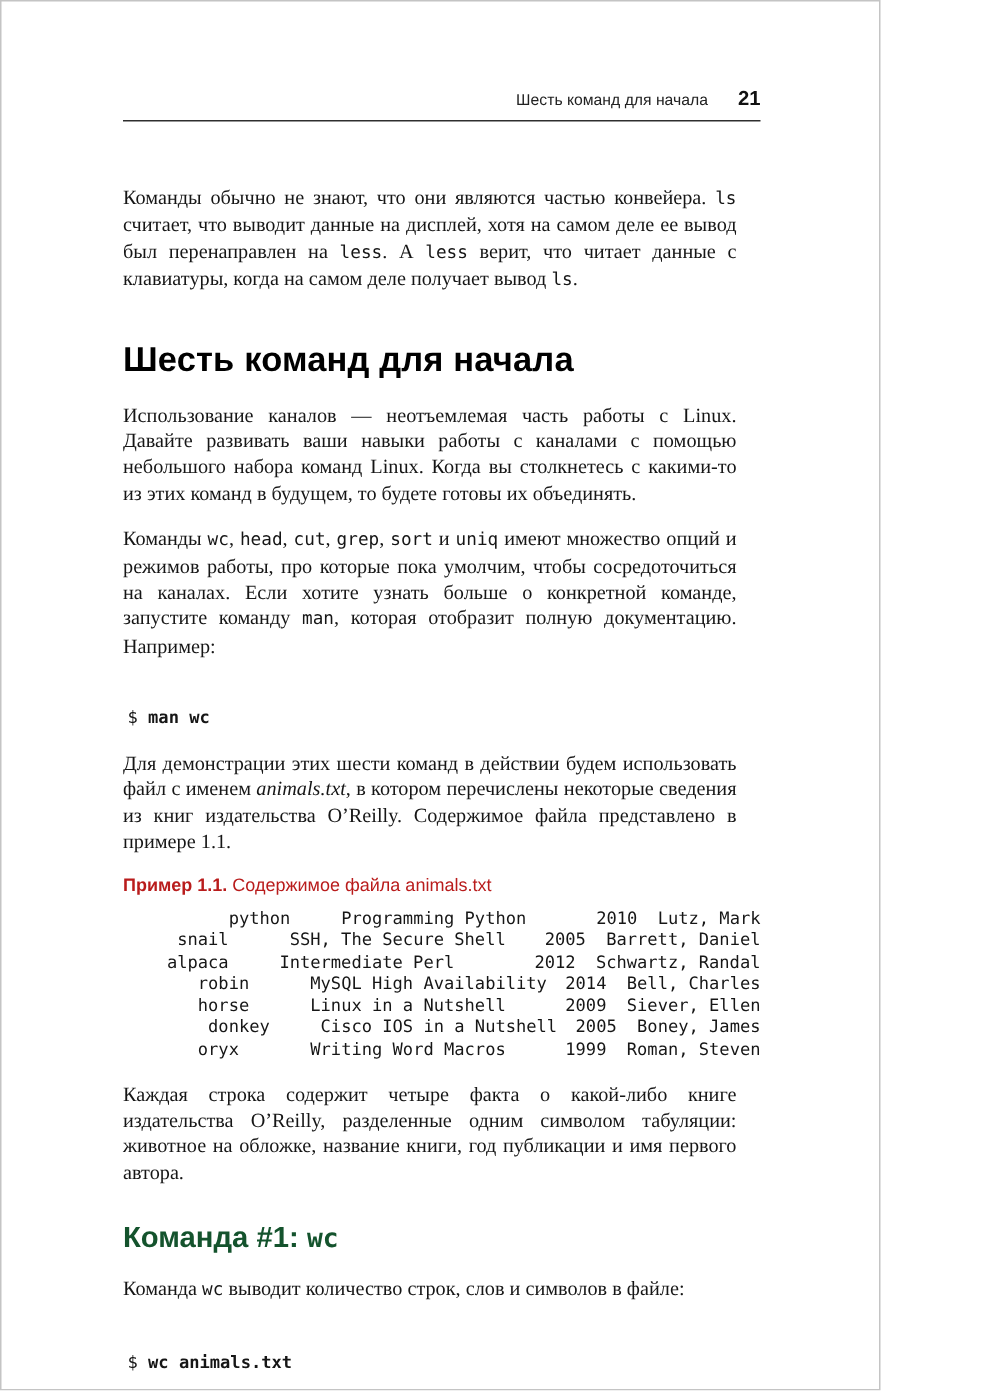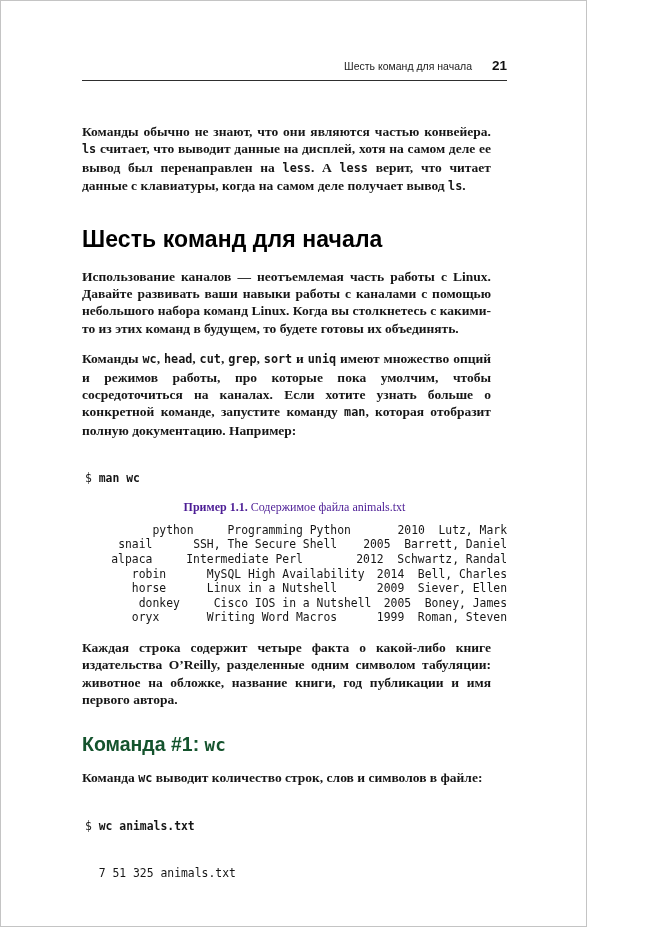--- a/index.html
+++ b/index.html
@@ -35,21 +35,20 @@
     font-size: 13.5px;
     font-weight: bold;
     color: #111111;
   }
 
   p {
     font-size: 13.5px;
     line-height: 17.4px;
     text-align: justify;
     margin: 0 16px 13px 0;
-    font-weight: bold;
   }
   p.first-after-rule { margin-top: 42px; }
 
   h1 {
     font-family: "Liberation Sans", sans-serif;
     font-size: 23px;
     font-weight: bold;
     color: #000000;
     margin: 30px 0 15px 0;
     letter-spacing: 0.1px;
@@ -78,25 +77,24 @@
     font-family: "DejaVu Sans Mono", monospace;
     font-size: 11.4px;
     line-height: 14.6px;
     margin: 2px 0 14px 0;
     padding-left: 3px;
     white-space: pre;
   }
   .code-line { white-space: pre; margin-top: 32px; }
 
   .example-caption {
-    font-family: Liberation Serif, serif;
+    font-family: Liberation Sans, sans-serif;
     font-size: 12px;
     margin: 4px 0 8px 0;
-    color: #4c1d95;
-    text-align: center;
+    color: #b91c1c;
   }
   .cap-label { font-weight: bold; }
 
   .code-row { display: flex; white-space: pre; justify-content: flex-end; }
   .col { display: inline-block; white-space: pre; }
   .c0 { width: 56px; }
   .c1 { width: 170px; margin-left: 19px; }
   .c2 { width: 41px; }
 </style>
 </head>
@@ -113,20 +111,21 @@
     <p class="first-after-rule"><span>Команды обычно не знают, что они являются частью конвейера. </span><span class="code">ls</span><span> считает, что выводит данные на дисплей, хотя на самом деле ее вывод был перенаправлен на </span><span class="code">less</span><span>. А </span><span class="code">less</span><span> верит, что читает данные с клавиатуры, когда на самом деле получает вывод </span><span class="code">ls</span><span>.</span></p>
 
     <h1>Шесть команд для начала</h1>
 
     <p><span>Использование каналов — неотъемлемая часть работы с Linux. Давайте развивать ваши навыки работы с каналами с помощью небольшого набора команд Linux. Когда вы столкнетесь с какими-то из этих команд в будущем, то будете готовы их объединять.</span></p>
 
     <p><span>Команды </span><span class="code">wc</span><span>, </span><span class="code">head</span><span>, </span><span class="code">cut</span><span>, </span><span class="code">grep</span><span>, </span><span class="code">sort</span><span> и </span><span class="code">uniq</span><span> имеют множество опций и режимов работы, про которые пока умолчим, чтобы сосредоточиться на каналах. Если хотите узнать больше о конкретной команде, запустите команду </span><span class="code">man</span><span>, которая отобразит полную документацию. Например:</span></p>
 
     <div class="codeblock"><div class="code-line"><span>$ </span><span class="b">man wc</span></div></div>
 
+    <p><span>Для демонстрации этих шести команд в действии будем использовать файл с именем </span><span class="i">animals.txt</span><span>, в котором перечислены некоторые сведения из книг издательства O’Reilly. Содержимое файла представлено в примере 1.1.</span></p>
 
     <div class="example-caption">
       <span class="cap-label">Пример 1.1.</span><span class="cap-text"> Содержимое файла animals.txt</span>
     </div>
 
     <div class="codeblock"><div class="code-row"><span class="col c0">python</span><span class="col c1">Programming Python</span><span class="col c2">2010</span><span class="col c3">Lutz, Mark</span></div><div class="code-row"><span class="col c0">snail</span><span class="col c1">SSH, The Secure Shell</span><span class="col c2">2005</span><span class="col c3">Barrett, Daniel</span></div><div class="code-row"><span class="col c0">alpaca</span><span class="col c1">Intermediate Perl</span><span class="col c2">2012</span><span class="col c3">Schwartz, Randal</span></div><div class="code-row"><span class="col c0">robin</span><span class="col c1">MySQL High Availability</span><span class="col c2">2014</span><span class="col c3">Bell, Charles</span></div><div class="code-row"><span class="col c0">horse</span><span class="col c1">Linux in a Nutshell</span><span class="col c2">2009</span><span class="col c3">Siever, Ellen</span></div><div class="code-row"><span class="col c0">donkey</span><span class="col c1">Cisco IOS in a Nutshell</span><span class="col c2">2005</span><span class="col c3">Boney, James</span></div><div class="code-row"><span class="col c0">oryx</span><span class="col c1">Writing Word Macros</span><span class="col c2">1999</span><span class="col c3">Roman, Steven</span></div></div>
 
     <p><span>Каждая строка содержит четыре факта о какой-либо книге издательства O’Reilly, разделенные одним символом табуляции: животное на обложке, название книги, год публикации и имя первого автора.</span></p>
 
     <h2><span>Команда #1: </span><span class="mono">wc</span></h2>

